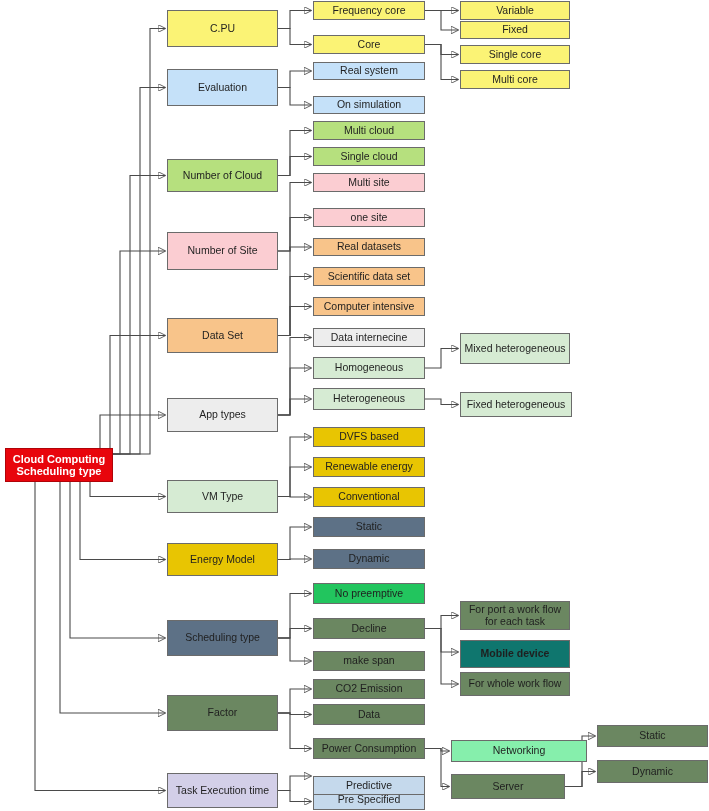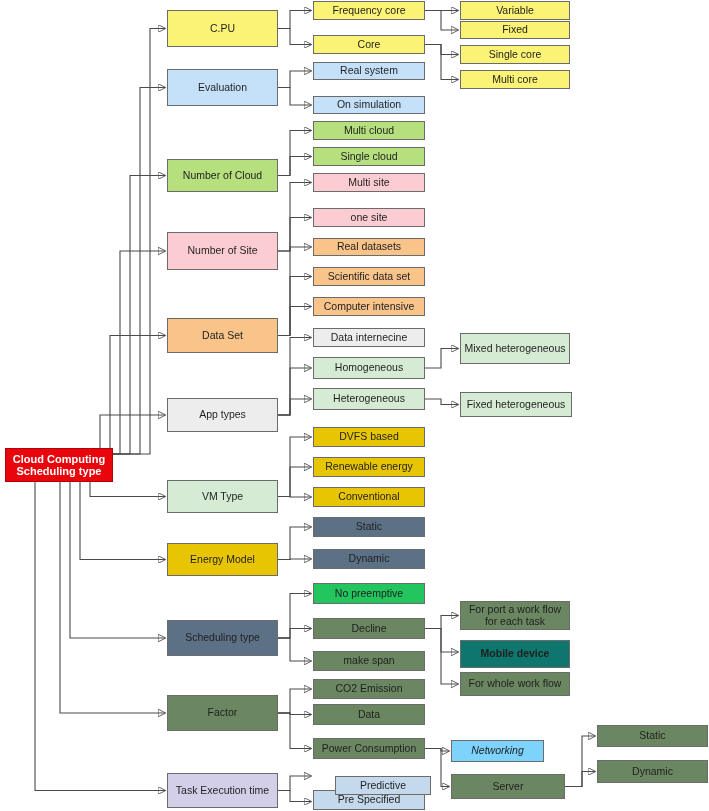--- a/index.html
+++ b/index.html
@@ -124,28 +124,28 @@
       <div class="node" style="left: 313px; top: 487px; width: 112px; height: 20px; background: rgb(232, 197, 2);">Conventional</div>
       <div class="node" style="left: 313px; top: 517px; width: 112px; height: 20px; background: rgb(93, 113, 134);">Static</div>
       <div class="node" style="left: 313px; top: 549px; width: 112px; height: 20px; background: rgb(93, 113, 134);">Dynamic</div>
       <div class="node" style="left: 313px; top: 583px; width: 112px; height: 21px; background: #22c55e;">No preemptive</div>
       <div class="node" style="left: 313px; top: 618px; width: 112px; height: 21px; background: rgb(107, 135, 97);">Decline</div>
       <div class="node" style="left: 313px; top: 651px; width: 112px; height: 20px; background: rgb(107, 135, 97);">make span</div>
       <div class="node" style="left: 313px; top: 679px; width: 112px; height: 20px; background: rgb(107, 135, 97);">CO2 Emission</div>
       <div class="node" style="left: 313px; top: 704px; width: 112px; height: 21px; background: rgb(107, 135, 97);">Data</div>
       <div class="node" style="left: 313px; top: 738px; width: 112px; height: 21px; background: rgb(107, 135, 97);">Power Consumption</div>
       <div class="node" style="left: 313px; top: 766px; width: 112px; height: 20px; background: rgb(197, 217, 236); margin-top: 24px;">Pre Specified</div>
-      <div class="node" style="left: 313px; top: 776px; width: 96px; height: 19px; background: rgb(197, 217, 236); margin-left: 22px;">Predictive</div>
+      <div class="node" style="left: 313px; top: 776px; width: 112px; height: 19px; background: rgb(197, 217, 236);">Predictive</div>
       <div class="node" style="left: 460px; top: 1px; width: 110px; height: 19px; background: rgb(251, 243, 117);">Variable</div>
       <div class="node" style="left: 460px; top: 21px; width: 110px; height: 18px; background: rgb(251, 243, 117);">Fixed</div>
       <div class="node" style="left: 460px; top: 45px; width: 110px; height: 19px; background: rgb(251, 243, 117);">Single core</div>
       <div class="node" style="left: 460px; top: 70px; width: 110px; height: 19px; background: rgb(251, 243, 117);">Multi core</div>
       <div class="node" style="left: 460px; top: 333px; width: 110px; height: 31px; background: rgb(214, 235, 211);">Mixed heterogeneous</div>
       <div class="node" style="left: 460px; top: 392px; width: 112px; height: 25px; background: rgb(214, 235, 211);">Fixed heterogeneous</div>
       <div class="node" style="left: 460px; top: 601px; width: 110px; height: 29px; background: rgb(107, 135, 97);">For port a work flow for each task</div>
       <div class="node" style="left: 460px; top: 640px; width: 110px; height: 28px; background: #0f766e; font-weight: bold;">Mobile device</div>
       <div class="node" style="left: 460px; top: 672px; width: 110px; height: 24px; background: rgb(107, 135, 97);">For whole work flow</div>
-      <div class="node" style="left: 451px; top: 740px; width: 93px; height: 22px; background: #7dd3fc; font-style: italic;">Networking</div>
+      <div class="node" style="left: 451px; top: 740px; width: 136px; height: 22px; background: #86efac;">Networking</div>
       <div class="node" style="left: 451px; top: 774px; width: 114px; height: 25px; background: rgb(107, 135, 97);">Server</div>
       <div class="node" style="left: 597px; top: 725px; width: 111px; height: 22px; background: rgb(107, 135, 97);">Static</div>
       <div class="node" style="left: 597px; top: 760px; width: 111px; height: 23px; background: rgb(107, 135, 97);">Dynamic</div>
     </div>
 </div>
 
 </body></html>

